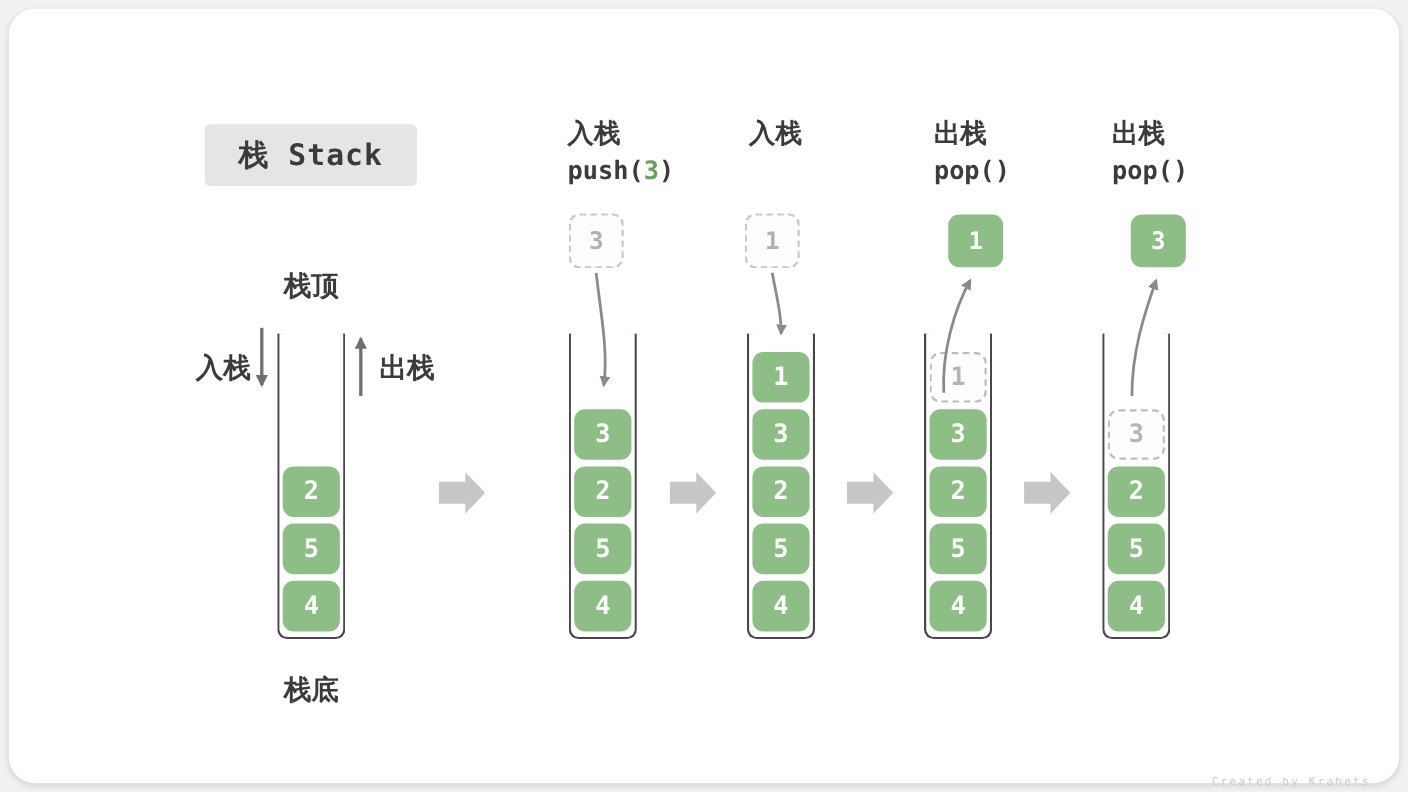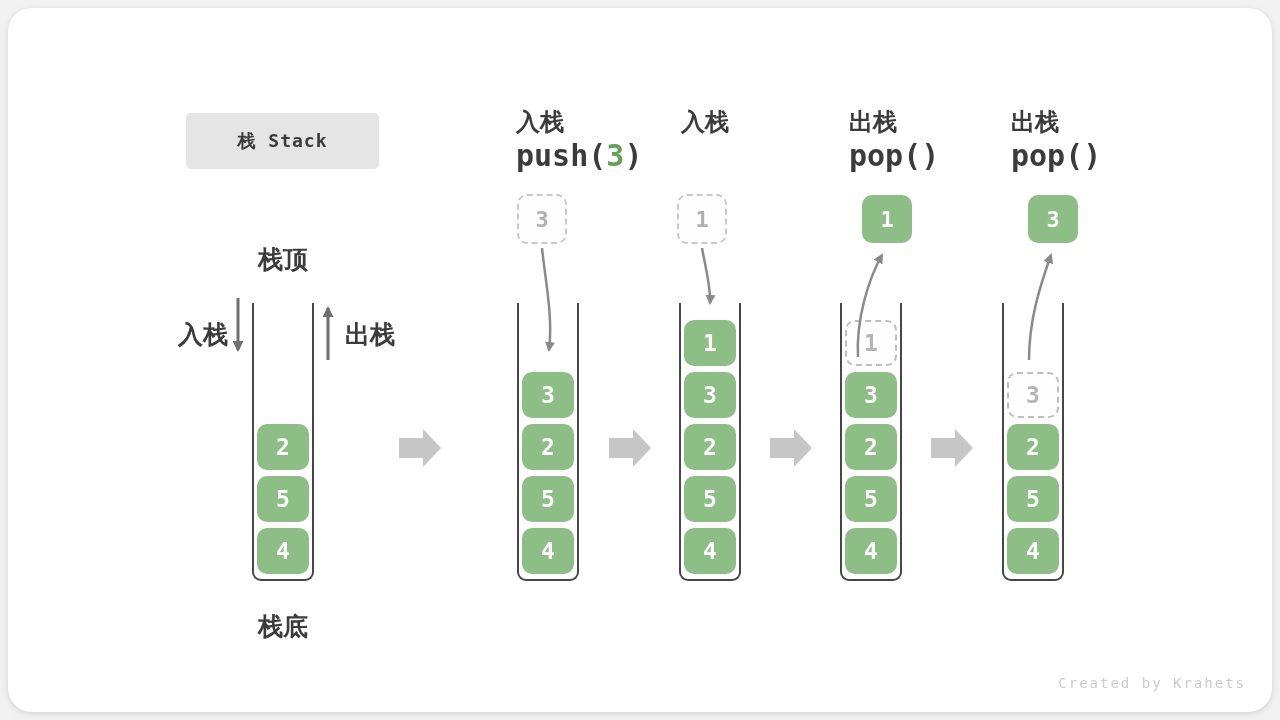--- a/index.html
+++ b/index.html
@@ -11,31 +11,31 @@
     background: #ffffff; border-radius: 24px;
     box-shadow: 0 2px 6px rgba(0,0,0,0.12);
   }
   .abs { position: absolute; }
 
   .title-badge {
     left: 186px; top: 113px; width: 193px; height: 56px;
     background: #e5e5e5; border-radius: 5px;
     display: flex; align-items: center; justify-content: center;
     font-family: "DejaVu Sans Mono", "Liberation Mono", monospace;
-    font-size: 18px; font-weight: bold; color: #3b3b3b; letter-spacing: 1px;
+    font-size: 27px; font-weight: bold; color: #3b3b3b; letter-spacing: 1px;
   }
 
   .op-header { top: 106px; width: 160px; }
   .op-action {
     font-size: 24px; font-weight: bold; color: #3b3b3b; line-height: 32px;
     font-family: "Liberation Sans", sans-serif;
   }
   .op-code {
     font-family: "DejaVu Sans Mono", "Liberation Mono", monospace;
-    font-size: 30px; font-weight: 600; color: #3b3b3b; line-height: 36px;
+    font-size: 23px; font-weight: 600; color: #3b3b3b; line-height: 36px;
     white-space: nowrap;
   }
   .op-code .arg { color: #62a254; font-weight: bold; }
 
   .side-label {
     font-size: 25px; font-weight: bold; color: #3b3b3b; white-space: nowrap;
   }
 
   .stack-container {
     top: 303px; width: 62px; height: 278px;
@@ -63,23 +63,23 @@
   }
   .float-solid {
     width: 50px; height: 48px; border-radius: 10px;
     background: #8cbe85;
     display: flex; align-items: center; justify-content: center;
     font-family: "DejaVu Sans Mono", "Liberation Mono", monospace;
     font-size: 22px; font-weight: bold; color: #ffffff;
   }
 
   .watermark {
-    right: 34px; top: 675px;
+    right: 34px; top: 706px;
     font-family: "DejaVu Sans Mono", "Liberation Mono", monospace;
-    font-size: 14px; color: #cbcbcb; letter-spacing: 2px;
+    font-size: 10px; color: #cbcbcb; letter-spacing: 2px;
   }
 
   svg.overlay { position: absolute; left: 0; top: 0; width: 1280px; height: 720px; pointer-events: none; }
 </style>
 </head>
 <body>
 
 <div id="page">
   <div class="card"></div>
 

